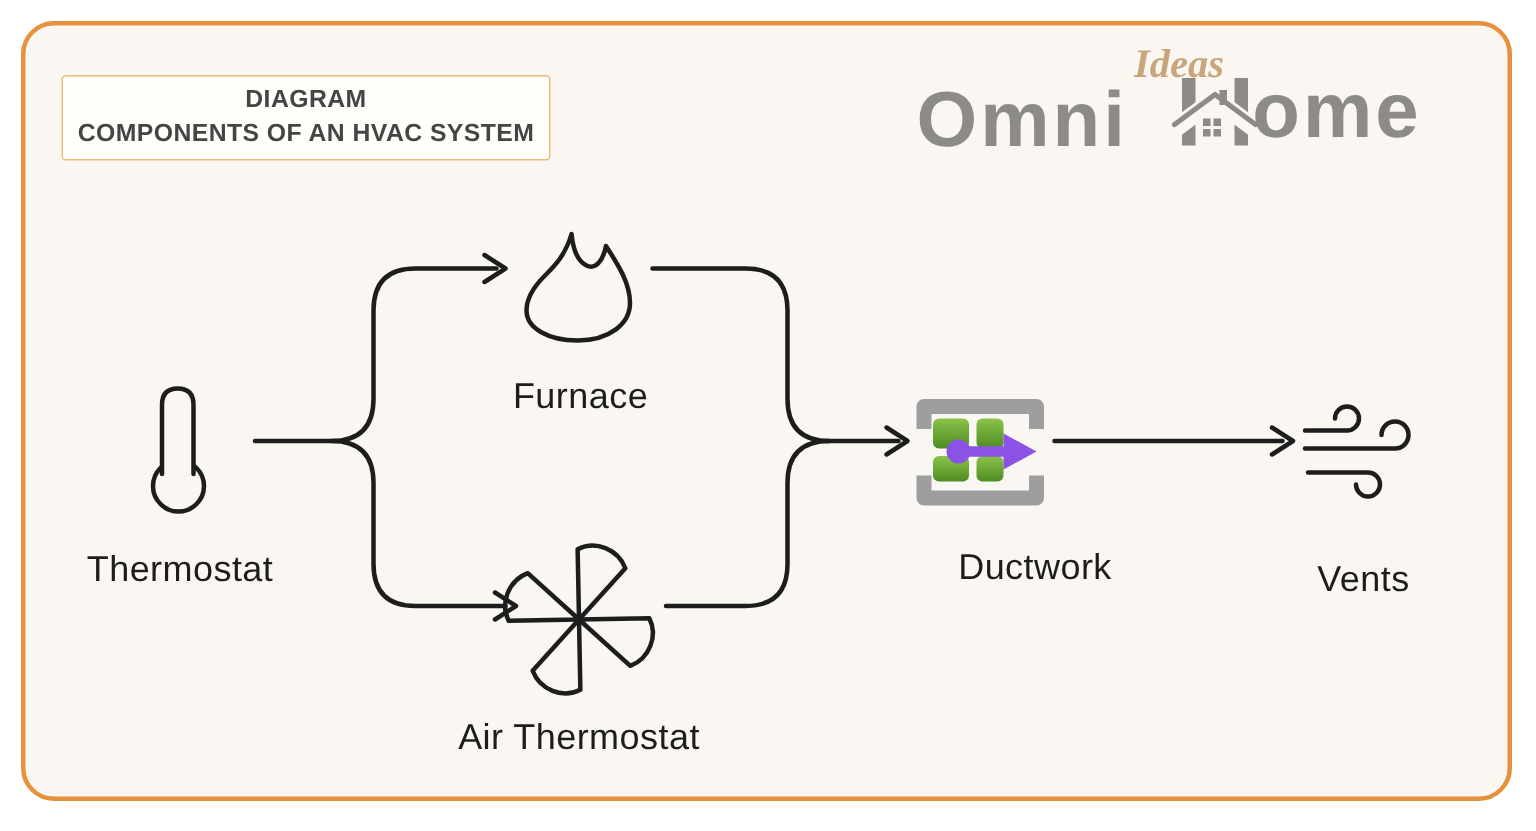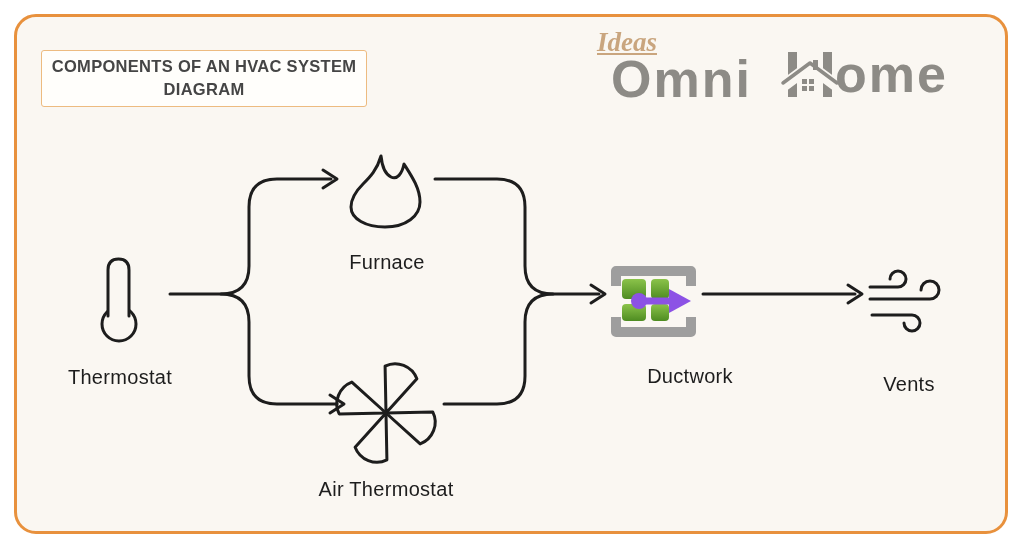--- a/index.html
+++ b/index.html
@@ -29,57 +29,57 @@
     position:absolute;left:24px;top:33px;width:326px;box-sizing:border-box;
     border:1.5px solid var(--titlebox-border);border-radius:3px;
     background:#FFFEFB;text-align:center;color:var(--title-text);
     font-weight:bold;font-size:16.5px;letter-spacing:.3px;line-height:1.42;
     padding:4px 2px;
   }
   .logo{position:absolute;left:580px;top:12px;width:392px;}
   .logo-tagline{
     font-family:"Liberation Serif",serif;font-style:italic;font-weight:bold;
     font-size:27px;line-height:1;color:var(--tagline-tan);
-    text-align:left;padding-right:14px;text-decoration:underline;
+    text-align:center;padding-right:14px;
   }
   .logo-row{
     display:flex;align-items:baseline;margin-top:-8px;padding-left:14px;
     color:var(--logo-gray);font-weight:bold;font-size:52px;line-height:1;
     letter-spacing:2px;
   }
   .logo-word2{display:inline-flex;align-items:center;margin-left:36px;}
   .house-h{overflow:visible;margin-right:3px;}
   .diagram{position:absolute;left:0;top:0;width:994px;height:520px;}
   .stroke-line{
     fill:none;stroke:var(--line);stroke-width:3;
     stroke-linecap:round;stroke-linejoin:round;
   }
   .fill-bg{fill:var(--canvas-bg);}
   .frame-stroke{fill:none;stroke:var(--frame-gray);stroke-width:10;stroke-linejoin:round;}
   .purple-fill{fill:var(--duct-purple);}
   .g1{stop-color:var(--duct-green-1);}
   .g2{stop-color:var(--duct-green-2);}
   .nlabel{
     position:absolute;transform:translateX(-50%);white-space:nowrap;
-    font-size:20px;color:var(--line);letter-spacing:.3px;
+    font-size:24px;color:var(--line);letter-spacing:.3px;
   }
   .lbl-thermostat{left:103px;top:349px;}
   .lbl-furnace{left:370px;top:234px;}
   .lbl-ac{left:369px;top:461px;}
   .lbl-ductwork{left:637px;top:348px;margin-left:36px;}
   .lbl-vents{left:892px;top:346px;margin-top:10px;}
 </style>
 </head>
 <body>
 
 <div class="frame">
 
   <div class="title-box">
+    <div>DIAGRAM</div>
     <div>COMPONENTS OF AN HVAC SYSTEM</div>
-    <div>DIAGRAM</div>
   </div>
 
   <div class="logo">
     <div class="logo-tagline">Ideas</div>
     <div class="logo-row">
       <span>Omni</span>
       <span class="logo-word2">
         <svg class="house-h" width="44" height="45" viewBox="0 0 44 45">
           <rect x="0" y="0" width="9" height="45" fill="var(--logo-gray)"></rect>
           <rect x="35" y="0" width="9" height="45" fill="var(--logo-gray)"></rect>

